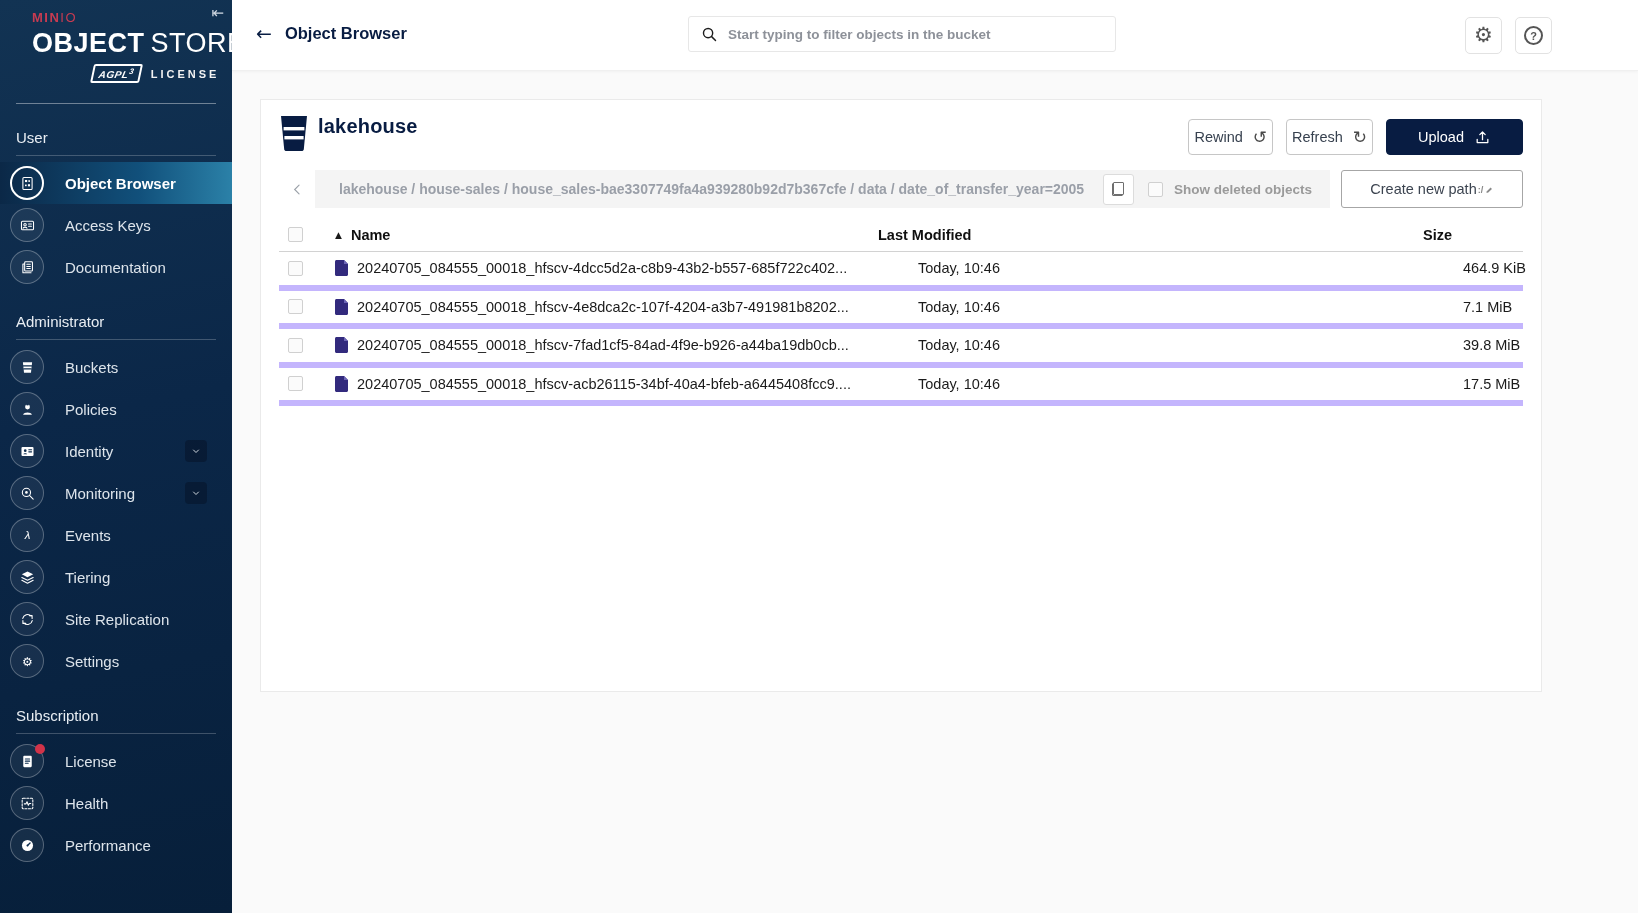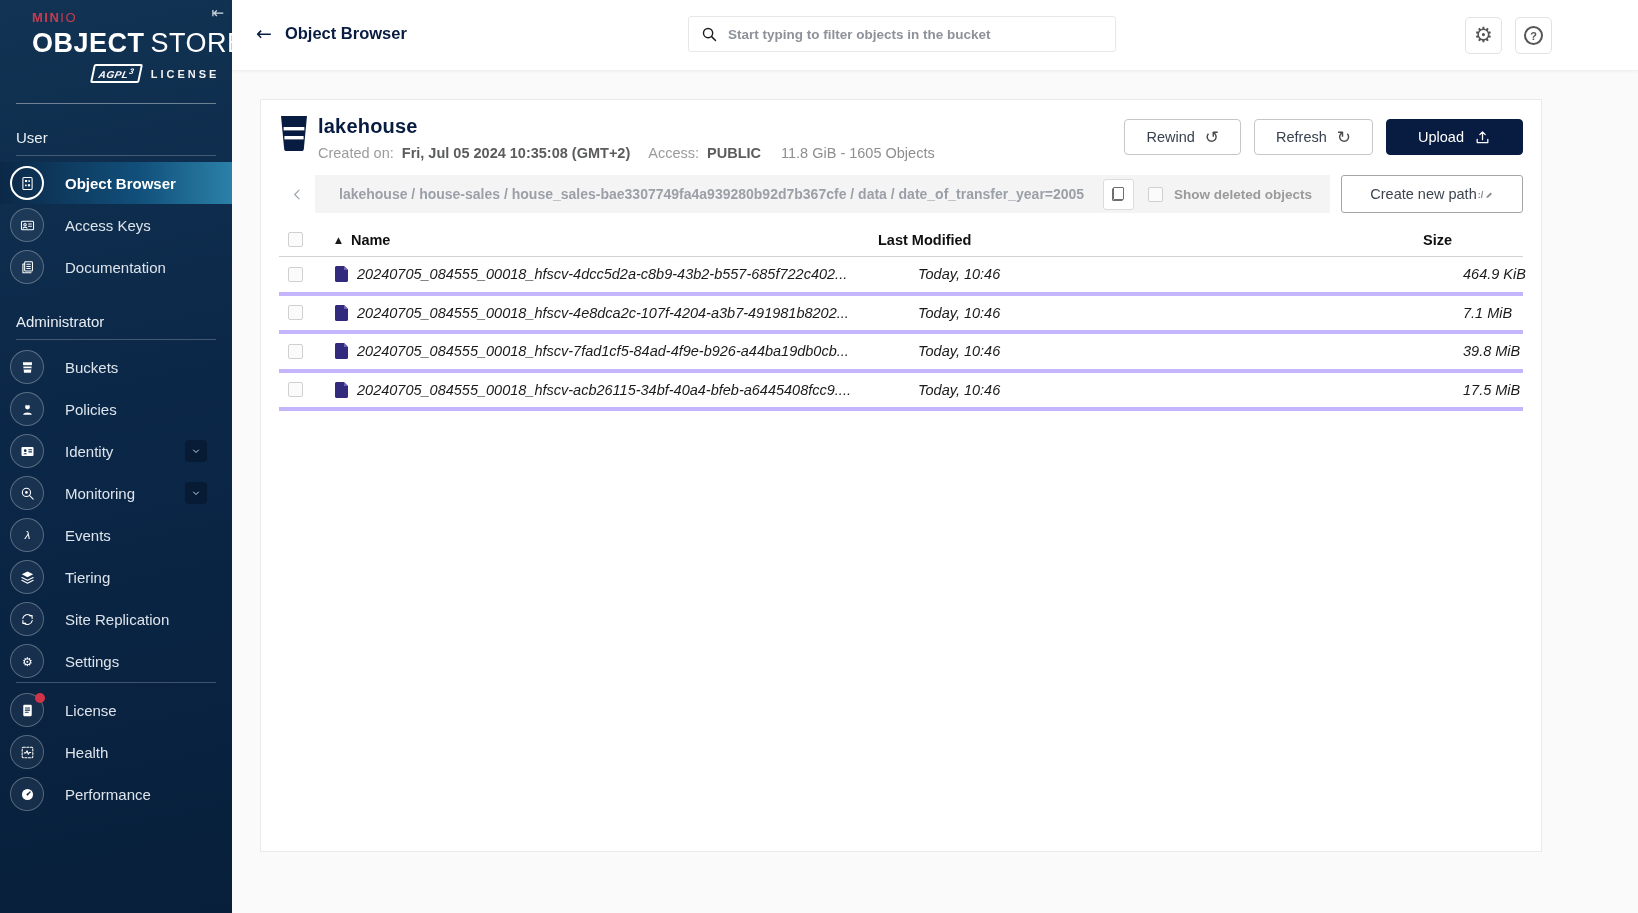--- a/index.html
+++ b/index.html
@@ -59,33 +59,33 @@
     font-family:inherit; background:transparent; }
   .search-wrap input::placeholder { color:#8d9199; font-weight:600; }
   .top-actions { position:absolute; right:86px; top:17px; display:flex; gap:13px; }
   .icon-btn { width:37px; height:37px; border:1px solid #e2e2e2; border-radius:5px; background:#fff;
     display:flex; align-items:center; justify-content:center; color:#4f4f4f; cursor:pointer; }
   .gear-glyph { font-size:21px; line-height:1; font-family:"DejaVu Sans",sans-serif; color:#555; }
   .help-circle { width:19px; height:19px; border:2px solid #555; border-radius:50%;
     display:flex; align-items:center; justify-content:center; font-size:11px; font-weight:700; color:#555; }
 
   .content { flex:1; padding:28px 96px 0 28px; }
-  .card { background:#fff; border:1px solid #eaeaea; height:753px; padding:15px 18px; }
+  .card { background:#fff; border:1px solid #eaeaea; height:593px; padding:15px 18px; }
 
   
   .bucket-head { display:flex; align-items:flex-start; }
   .bucket-icon svg { width:30px; height:37px; }
   .bucket-info { margin-left:9px; }
   .bucket-title { font-size:20px; font-weight:700; color:#081C42; letter-spacing:.2px; }
   .bucket-meta { display:flex; align-items:baseline; margin-top:7px; font-size:14.5px; color:#9b9b9b; }
   .meta-val { font-weight:700; color:#5b5c5c; margin-left:8px; }
   .meta-label2 { margin-left:18px; }
   .meta-usage { margin-left:20px; color:#8e8e8e; }
   .bucket-actions { margin-left:auto; display:flex; gap:13px; margin-top:4px; }
-  .btn { height:36px; border:1px solid #c6c6c6; border-radius:4px; background:#fff; padding:0 21px;
+  .btn { height:36px; border:1px solid #c6c6c6; border-radius:4px; background:#fff; padding:0 5px;
     font-size:14.5px; color:#37414f; display:flex; align-items:center; gap:10px; cursor:pointer;
     font-family:inherit; }
   .btn .glyph { font-size:17px; color:#4a4a4a; font-family:"DejaVu Sans",sans-serif; }
   .btn-primary { background:#081C42; border-color:#081C42; color:#fff; padding:0 31px; }
   .btn-primary svg { width:17px; height:17px; stroke:#fff; fill:none; stroke-width:1.8; stroke-linecap:round; stroke-linejoin:round; }
 
   
   .path-row { display:flex; align-items:stretch; margin-top:14px; height:38px; }
   .crumb-back { width:36px; background:#fff; border:none; display:flex; align-items:center;
     justify-content:center; cursor:pointer; }
@@ -108,21 +108,21 @@
     cursor:pointer; font-family:inherit; white-space:nowrap; }
   .create-path-btn svg { width:17px; height:17px; }
 
   
   .obj-table { margin-top:10px; }
   .t-head, .t-row { display:grid; grid-template-columns:56px 1fr 545px 100px; align-items:center; }
   .t-head { height:34px; border-bottom:1px solid #d2d2d2; font-weight:700; font-size:14.5px; color:#101010; }
   .t-check { padding-left:9px; display:flex; }
   .sort-caret { font-size:9px; color:#1a1a1a; margin-right:9px; font-family:"DejaVu Sans",sans-serif; }
   .name-head { display:flex; align-items:center; }
-  .t-row { height:38.5px; border-bottom:4px solid #c4b5fd; font-size:14.5px; color:#1b1b1b; cursor:pointer;font-style:italic; }
+  .t-row { height:38.5px; border-bottom:6px solid #c4b5fd; font-size:14.5px; color:#1b1b1b; cursor:pointer; }
   .name-cell { display:flex; align-items:center; gap:9px; overflow:hidden; white-space:nowrap; }
   .file-icon svg { width:13px; height:16px; display:block; }
   .cell-mod, .cell-size { white-space:nowrap;margin-left:40px; }
 </style>
 </head>
 <body>
 
 <div class="app">
 
   <aside class="sidebar">
@@ -251,20 +251,21 @@
           <span class="side-label">Site Replication</span>
         </div>
         <div class="side-item">
           <span class="side-icon">
             <svg viewBox="0 0 24 24">
               <text x="12" y="18" text-anchor="middle" font-size="17" fill="#fff" stroke="none">⚙</text>
             </svg>
           </span>
           <span class="side-label">Settings</span>
         </div>
+        <div class="section-label">Subscription</div>
         <div class="section-divider"></div>
         <div class="side-item">
           <span class="side-icon">
             <svg viewBox="0 0 24 24">
               <rect x="6" y="4" width="12" height="16" rx="1.5" fill="#fff" stroke="none"></rect>
               <path d="M9 8.5h6M9 11.5h6M9 14.5h4" stroke="#0d2c4e" stroke-width="1.5"></path>
             </svg>
           </span>
           <span class="side-label">License</span>
           <span class="red-dot"></span>
@@ -321,27 +322,20 @@
         <div class="bucket-head">
           <span class="bucket-icon">
             <svg viewBox="0 0 30 37">
                 <path d="M2 1h26l-3.2 33.2c-.1 1-1 1.8-2 1.8H7.2c-1 0-1.9-.8-2-1.8Z" fill="#081C42"></path>
                 <rect x="4.6" y="12" width="20.8" height="3.4" fill="#fff"></rect>
                 <rect x="5.4" y="21" width="19.2" height="3.4" fill="#fff"></rect>
               </svg>
           </span>
           <div class="bucket-info">
             <div class="bucket-title">lakehouse</div>
-            <div class="bucket-meta">
-              <span>Created on:</span>
-              <span class="meta-val">Fri, Jul 05 2024 10:35:08 (GMT+2)</span>
-              <span class="meta-label2">Access:</span>
-              <span class="meta-val">PUBLIC</span>
-              <span class="meta-usage">11.8 GiB - 1605 Objects</span>
-            </div>
           </div>
           <div class="bucket-actions">
             <button class="btn">
               <span>Rewind</span>
               <span class="glyph">↺</span>
             </button>
             <button class="btn">
               <span>Refresh</span>
               <span class="glyph">↻</span>
             </button>

